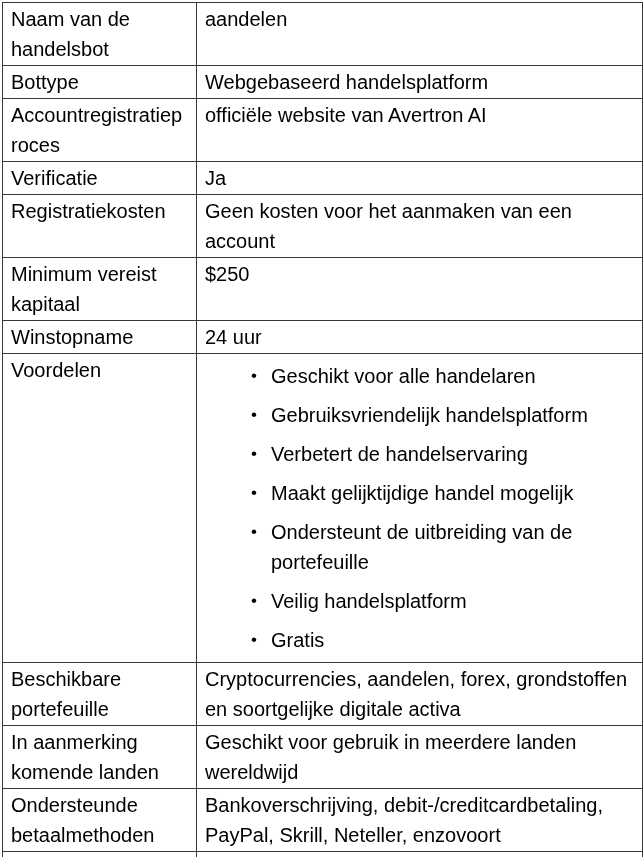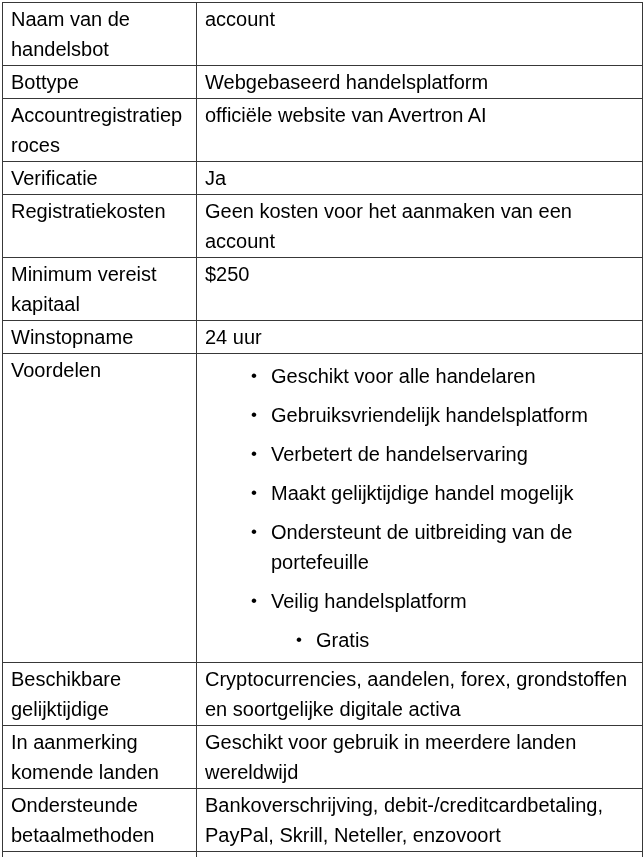--- a/index.html
+++ b/index.html
@@ -45,21 +45,20 @@
     padding: 0 0 0 66px;
     list-style: none;
   }
   ul.bullet-list li {
     position: relative;
     line-height: 30px;
     margin-bottom: 9px;
   }
   ul.bullet-list li:last-child {
     margin-bottom: 0;
-    margin-left: 45px;
   }
   ul.bullet-list li::before {
     content: "\2022";
     position: absolute;
     left: -20px;
     top: 0;
     font-size: 17px;
     line-height: 30px;
     color: #000000;
   }
@@ -70,21 +69,21 @@
   }
 </style>
 </head>
 <body>
 
 <div class="page">
   <table class="review-table">
     <tbody>
         <tr>
           <td class="label-cell">Naam van de handelsbot</td>
-          <td class="value-cell">account</td>
+          <td class="value-cell">aandelen</td>
         </tr>
         <tr>
           <td class="label-cell">Bottype</td>
           <td class="value-cell">Webgebaseerd handelsplatform</td>
         </tr>
         <tr>
           <td class="label-cell">Accountregistratieproces</td>
           <td class="value-cell">officiële website van Avertron AI</td>
         </tr>
         <tr>
@@ -111,21 +110,21 @@
               <li>Gebruiksvriendelijk handelsplatform</li>
               <li>Verbetert de handelservaring</li>
               <li>Maakt gelijktijdige handel mogelijk</li>
               <li>Ondersteunt de uitbreiding van de portefeuille</li>
               <li>Veilig handelsplatform</li>
               <li>Gratis</li>
             </ul>
           </td>
         </tr>
         <tr>
-          <td class="label-cell">Beschikbare gelijktijdige</td>
+          <td class="label-cell">Beschikbare portefeuille</td>
           <td class="value-cell">Cryptocurrencies, aandelen, forex, grondstoffen en soortgelijke digitale activa</td>
         </tr>
         <tr>
           <td class="label-cell">In aanmerking komende landen</td>
           <td class="value-cell">Geschikt voor gebruik in meerdere landen wereldwijd</td>
         </tr>
         <tr>
           <td class="label-cell">Ondersteunde betaalmethoden</td>
           <td class="value-cell">Bankoverschrijving, debit-/creditcardbetaling, PayPal, Skrill, Neteller, enzovoort</td>
         </tr>

